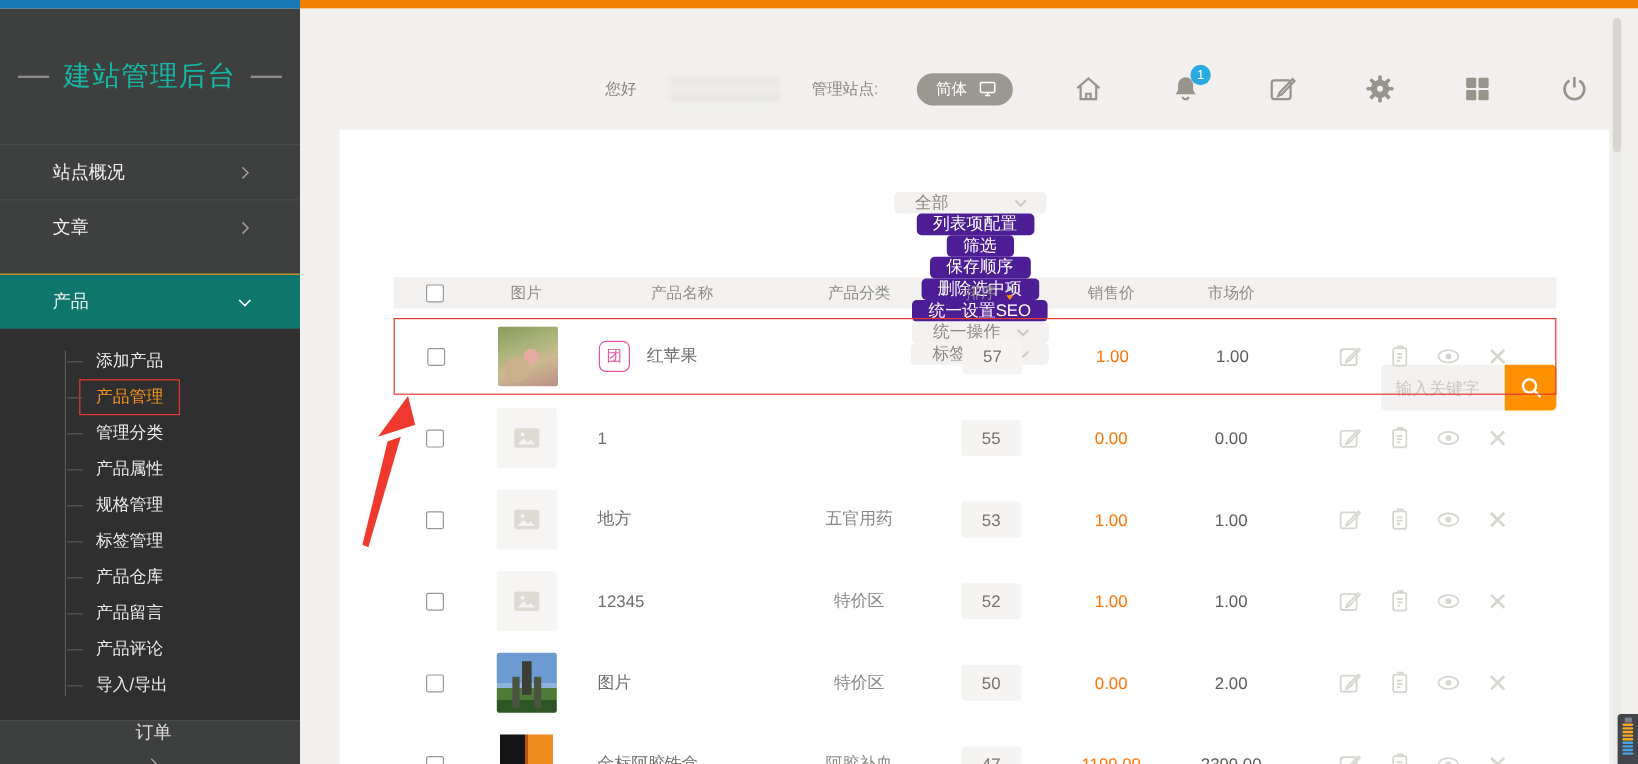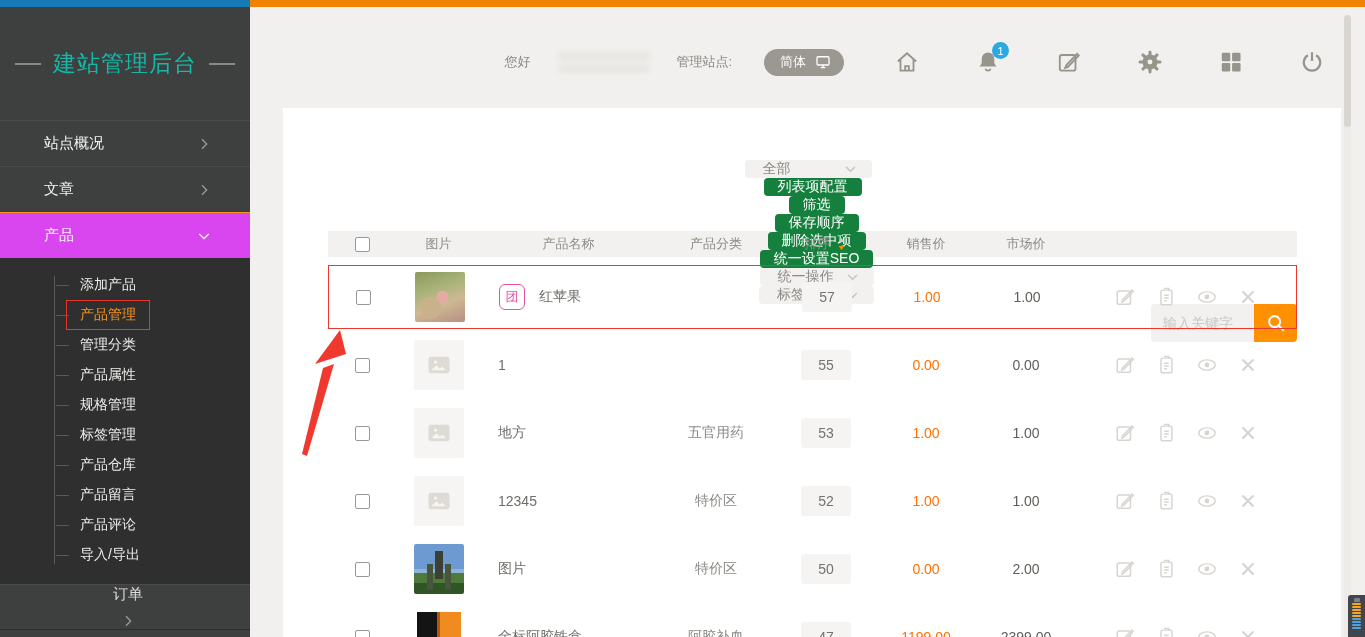--- a/index.html
+++ b/index.html
@@ -12,35 +12,35 @@
   .topbar-blue { width:250px; background:#1779b6; }
   .topbar-orange { flex:1; background:#ef8200; }
 
   
   .sidebar { position:absolute; top:7px; left:0; width:250px; bottom:0; background:#3e3f3f; z-index:20; color:#fff; }
   .logo { height:113px; display:flex; align-items:center; justify-content:center; font-size:23px; letter-spacing:1px; color:#14b8a6; }
   .logo .dash { width:26px; height:2px; background:#8a8a88; margin:0 12px; }
   .menu-item { height:46px; display:flex; align-items:center; padding:0 38px 0 44px; font-size:15px; color:#f2f2f2; border-top:1px solid #4a4b4b; cursor:pointer; }
   .menu-item .lbl { flex:1; }
   .menu-item svg { width:16px; height:16px; stroke:#9a9a98; }
-  .menu-item.active { background:#d946ef; border-top-color:#f7941d; }
+  .menu-item.active { background:#0f766e; border-top-color:#f7941d;margin-top:16px; }
   .menu-item.active svg { stroke:#fff; }
   .submenu { background:#2f2f2f; position:relative; padding:12px 0 14px 2px; }
   .submenu::before { content:""; position:absolute; left:54px; top:18px; bottom:20px; width:1px; background:#595957; }
   .subitem { position:relative; height:30px; display:flex; align-items:center; padding-left:78px; font-size:14px; color:#ececea; cursor:pointer; }
   .subitem::before { content:""; position:absolute; left:54px; top:50%; width:13px; height:1px; background:#595957; }
   .subitem .sublbl { display:inline-block; }
   .subitem.current .sublbl { color:#f7941d; border:1px solid #e8372c; padding:5px 13px; margin-left:-14px; }
   .menu-item.last { border-bottom:1px solid #2c2c2c; color:#dcdcdc;flex-direction:column; }
 
   
   .main { position:absolute; top:7px; left:250px; right:0; bottom:0; background:#f1f0ee; }
 
   
-  .hdr { position:absolute; top:24px; left:0; right:0; height:62px; display:flex; align-items:center; justify-content:flex-end; padding-right:40px; color:#8b8881; font-size:13px;gap:22px; }
+  .hdr { position:absolute; top:36px; left:0; right:0; height:62px; display:flex; align-items:center; justify-content:flex-end; padding-right:40px; color:#8b8881; font-size:13px;gap:22px; }
   .hdr .greet { margin-right:6px; }
   .blur-box { width:92px; height:20px; border-radius:3px; background:linear-gradient(180deg,#e6e4e0,#efedea 60%,#e2e0dc); filter:blur(2px); margin-right:-10px; position:relative; z-index:2; }
   .site-label { margin:0 10px 0 14px; position:relative; z-index:1; }
   .lang-pill { height:27px; background:#9b9892; border-radius:14px; color:#fff; font-size:13px; display:flex; align-items:center; padding:0 12px 0 16px; margin-right:28px; cursor:pointer; }
   .lang-pill svg { width:18px; height:18px; margin-left:8px; stroke:#fff; }
   .hicon { width:26px; height:26px; margin-left:33px; position:relative; cursor:pointer; }
   .hicon svg { width:26px; height:26px; stroke:#97948c; fill:none; }
   .hicon svg .fill { fill:#97948c; stroke:none; }
   .noti-badge { position:absolute; top:-7px; right:-8px; min-width:17px; height:17px; border-radius:9px; background:#29abe2; color:#fff; font-size:11px; display:flex; align-items:center; justify-content:center; padding:0 4px; }
 
@@ -48,21 +48,21 @@
   .card { position:absolute; top:101px; left:33px; width:1058px; bottom:-10px; background:#fff; padding:52px 44px 0 45px; }
 
   
   .toolbar { display:flex; align-items:center; height:38px; margin-bottom:33px;flex-direction:column; }
   .sel { height:38px; background:#f2f1ef; border-radius:4px; display:flex; align-items:center; padding:0 14px 0 18px; font-size:14px; color:#8b8984; cursor:pointer; }
   .sel .sel-lbl { flex:1; }
   .sel svg { width:15px; height:15px; stroke:#c9c7c3; }
   .sel-cat { width:127px; margin-right:9px; }
   .sel-op { width:114px; margin-left:8px; }
   .sel-tag { width:115px; margin-left:8px; }
-  .tbtn { height:38px; background:#15803d; border:none; border-radius:4px; color:#fff; font-size:14px; padding:0 14px; margin-left:8px; cursor:pointer; font-family:inherit; white-space:nowrap; }
+  .tbtn { height:38px; background:#4c1d95; border:none; border-radius:4px; color:#fff; font-size:14px; padding:0 14px; margin-left:8px; cursor:pointer; font-family:inherit; white-space:nowrap; }
   .tbtn:first-of-type { margin-left:0; }
   .search-group { margin-left:auto; display:flex; }
   .search-input { width:103px; height:38px; background:#f2f1ef; border:none; border-radius:4px 0 0 4px; padding:0 12px; font-size:14px; color:#6b6b68; font-family:inherit; }
   .search-input::placeholder { color:#c9c7c3; }
   .search-btn { width:43px; height:38px; background:#ff9000; border:none; border-radius:0 4px 4px 0; cursor:pointer; display:flex; align-items:center; justify-content:center; }
   .search-btn svg { width:22px; height:22px; stroke:#fff; }
 
   
   .thead { display:flex; align-items:center; height:26px; background:#f2f1ef; font-size:13px; color:#8f8d89; margin-bottom:8px; }
   .trow { display:flex; align-items:center; height:68px; font-size:14px; color:#6f6d69; position:relative; }

